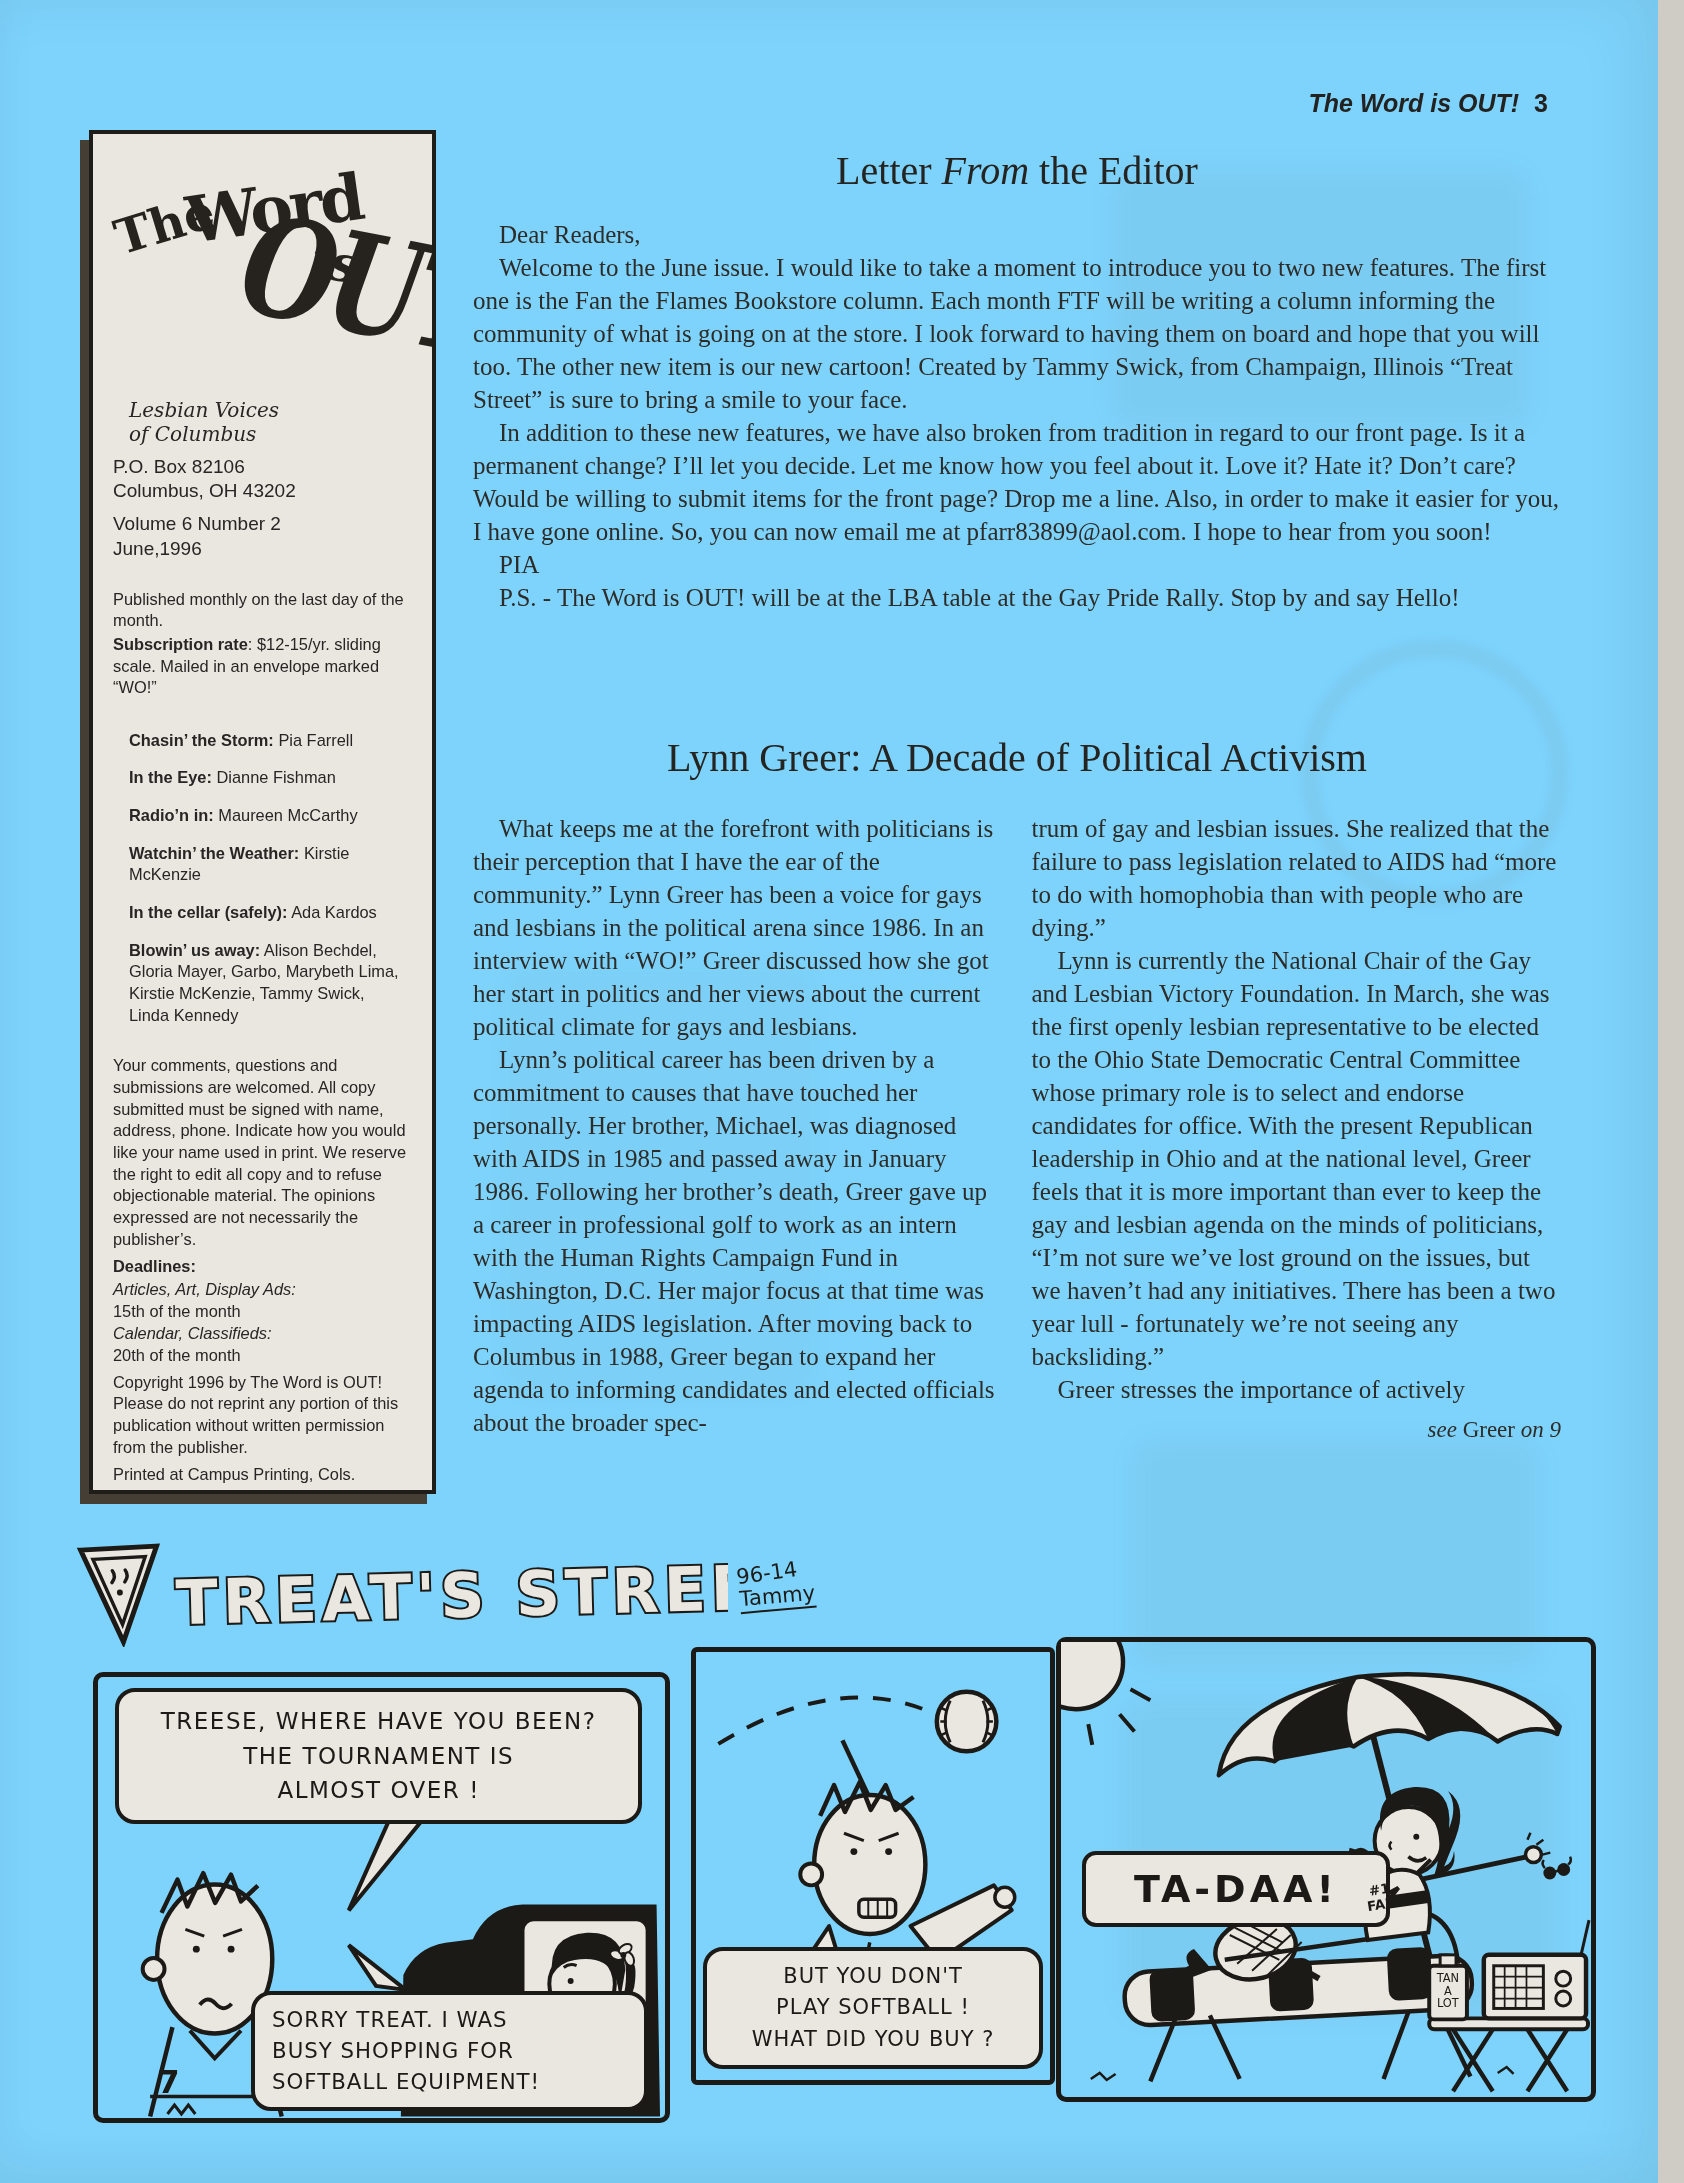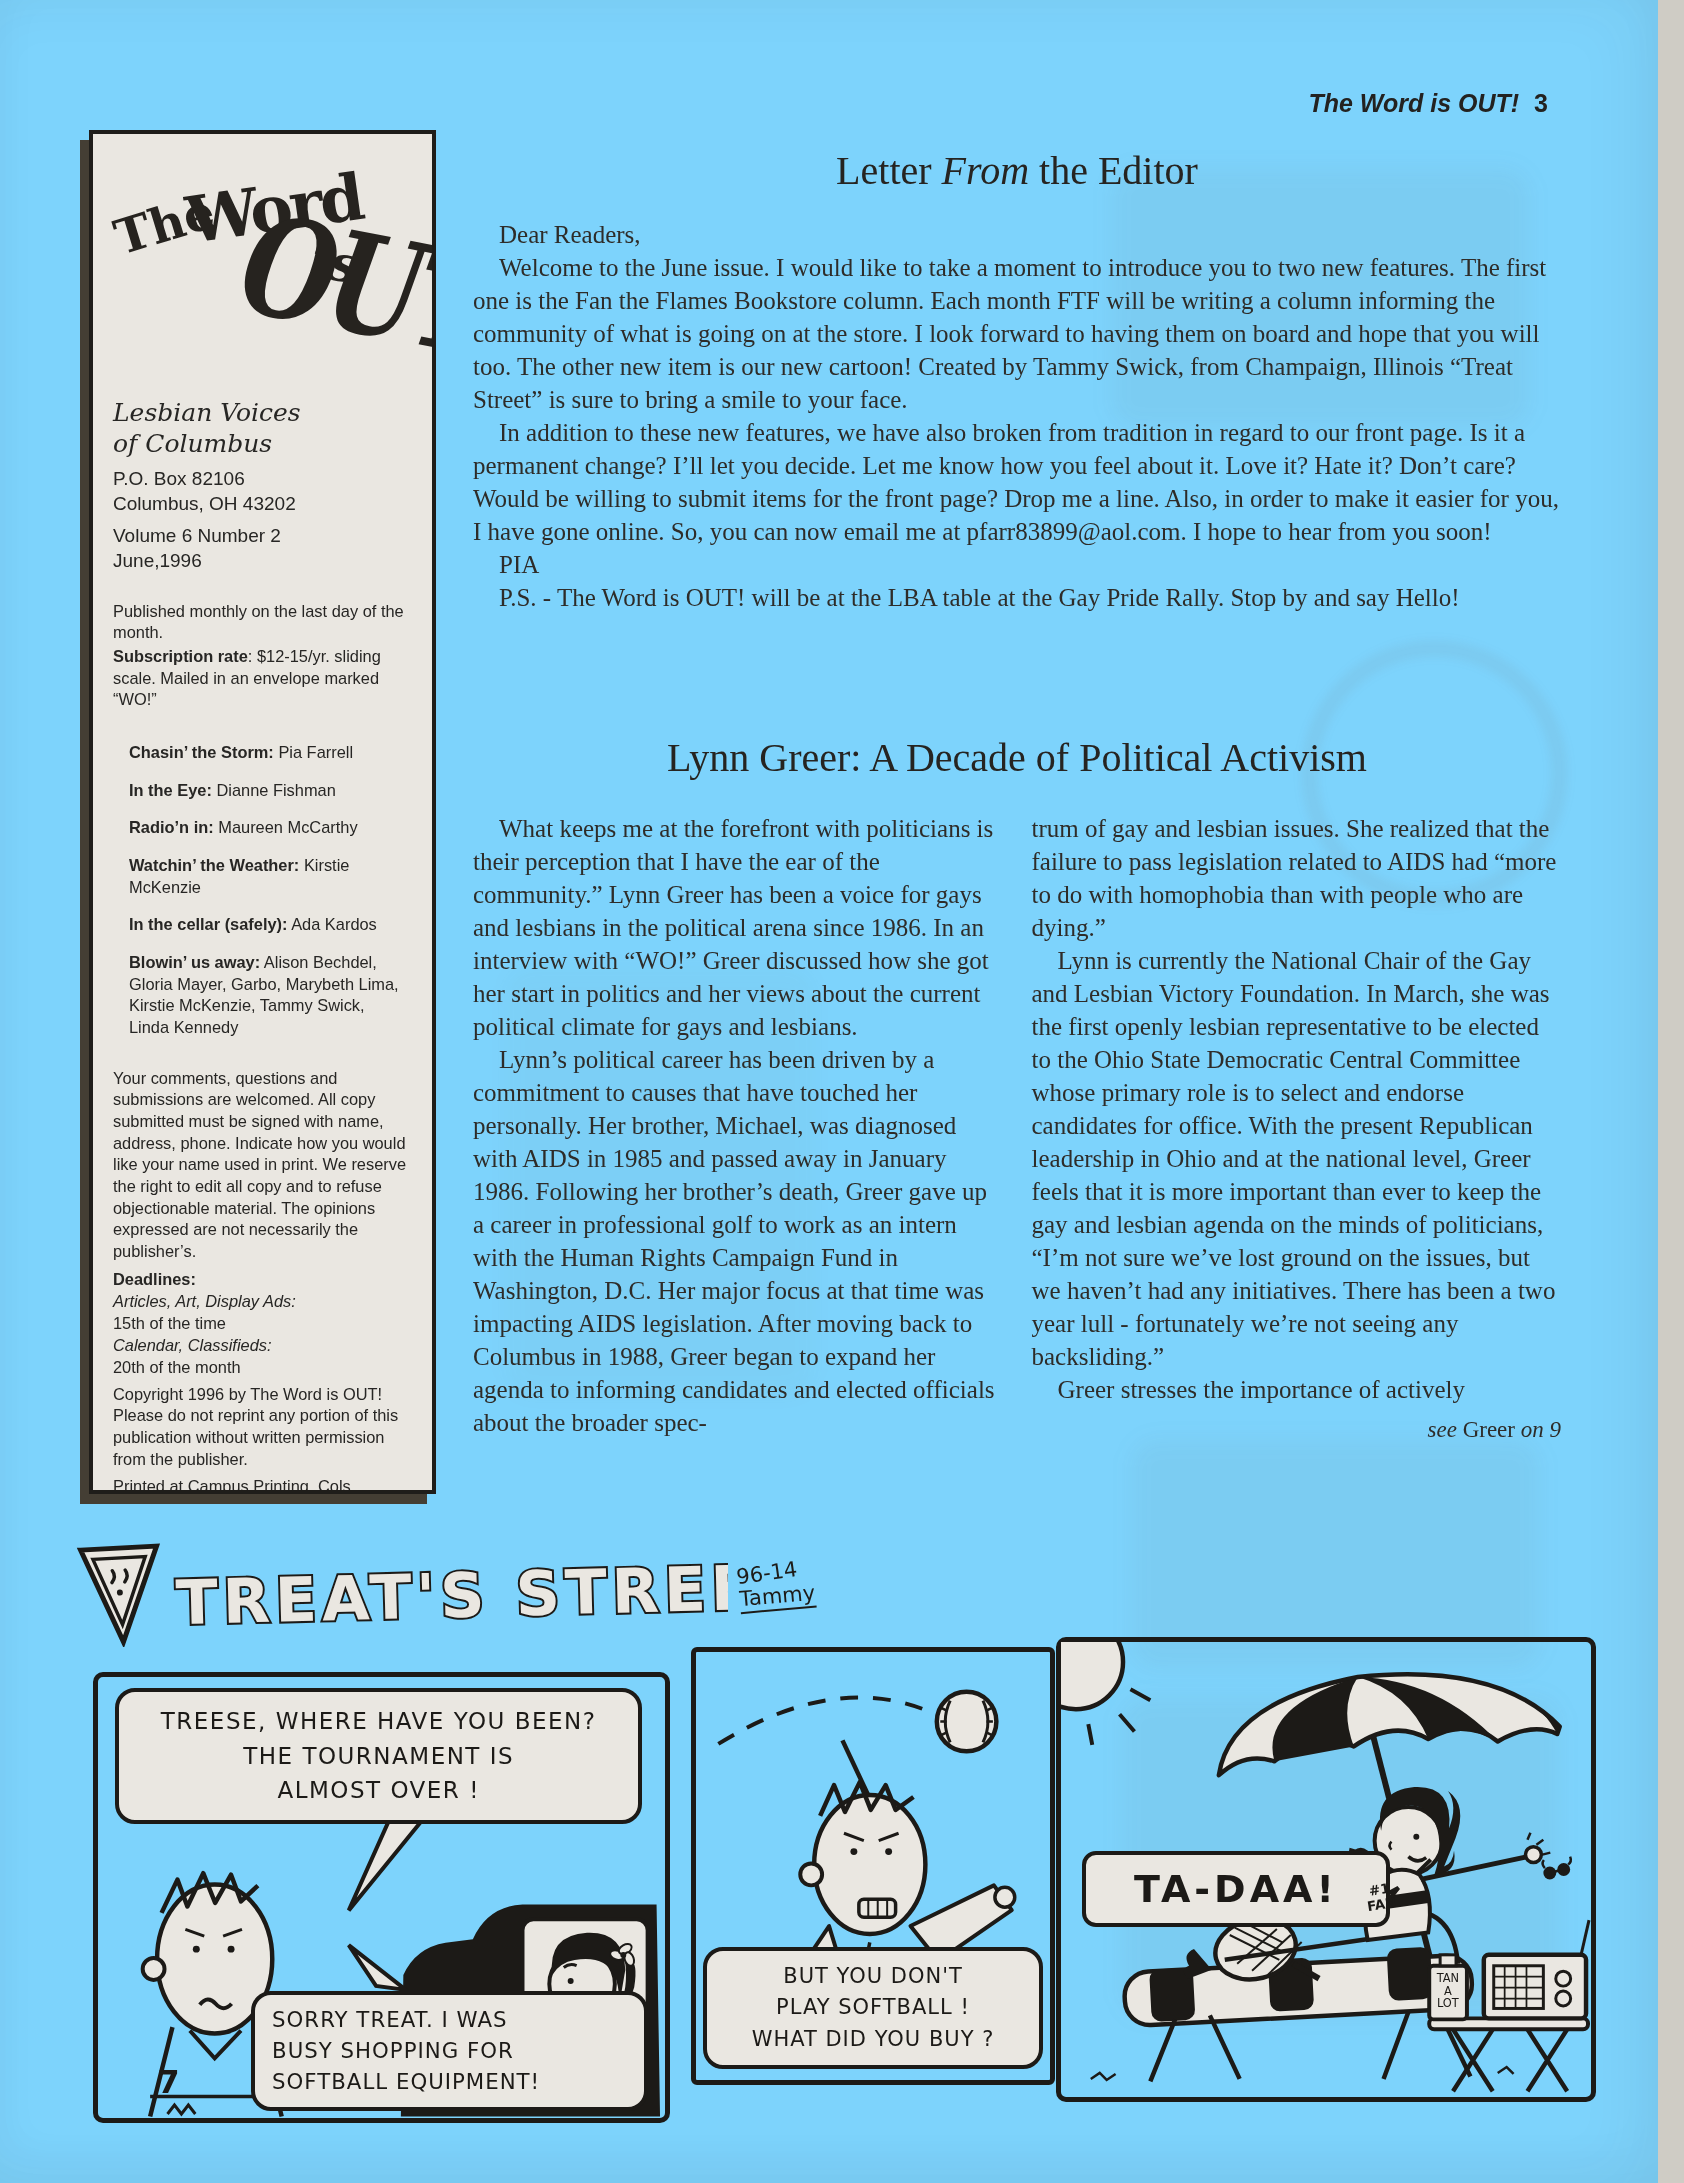--- a/index.html
+++ b/index.html
@@ -17,21 +17,21 @@
   .masthead{position:absolute;left:89px;top:130px;width:347px;height:1364px;box-sizing:border-box;
     background:#eae7e1;border:4.5px solid #1f1d1a;box-shadow:-9px 10px 0 #443e34;
     padding:13px 12px 15px 20px;overflow:hidden;
     font-family:"Liberation Sans",sans-serif;font-size:16.4px;line-height:1.32;color:#272624;}
   .logo{position:relative;height:251px;color:#26231f;font-family:"DejaVu Serif",serif;}
   .lg-the{position:absolute;left:1px;top:46px;font-size:48px;font-weight:bold;transform:rotate(-17deg);}
   .lg-word{position:absolute;left:73px;top:20px;font-size:64px;font-weight:bold;letter-spacing:-3px;transform:rotate(-8deg);}
   .lg-is{position:absolute;left:198px;top:83px;font-size:50px;font-weight:bold;font-style:italic;transform:rotate(9deg);}
   .lg-out{position:absolute;left:149px;top:26px;font-size:107px;font-weight:bold;font-style:italic;letter-spacing:-6px;
     transform:rotate(11deg) scaleY(1.28);transform-origin:left top;}
-  .m-org{font-family:"DejaVu Serif",serif;font-style:italic;font-size:25px;line-height:1.22;margin:0 0 8px;}
+  .m-org{font-family:"DejaVu Serif",serif;font-style:italic;font-size:20px;line-height:1.22;margin:0 16px 8px;}
   .m-addr div,.m-vol div{font-size:19px;line-height:1.3;}
   .m-vol{margin-top:8px;}
   .m-pub{margin:27px 0 0;}
   .m-sub{margin:2px 0 0;}
   .m-sub b{font-weight:bold;}
   .m-staff{margin-top:31px;}
   .m-staff p{margin:16px;}
   .m-staff b{font-weight:bold;}
   .m-welcome{margin:29px 0 0;}
   .m-dl-label{margin:6px 0 0;font-weight:bold;}
@@ -113,21 +113,21 @@
       <p><b>Chasin’ the Storm:</b> <span>Pia Farrell</span></p>
       <p><b>In the Eye:</b> <span>Dianne Fishman</span></p>
       <p><b>Radio’n in:</b> <span>Maureen McCarthy</span></p>
       <p><b>Watchin’ the Weather:</b> <span>Kirstie McKenzie</span></p>
       <p><b>In the cellar (safely):</b> <span>Ada Kardos</span></p>
       <p><b>Blowin’ us away:</b> <span>Alison Bechdel, Gloria Mayer, Garbo, Marybeth Lima, Kirstie McKenzie, Tammy Swick, Linda Kennedy</span></p>
     </div>
     <p class="m-welcome">Your comments, questions and submissions are welcomed. All copy submitted must be signed with name, address, phone. Indicate how you would like your name used in print. We reserve the right to edit all copy and to refuse objectionable material. The opinions expressed are not necessarily the publisher’s.</p>
     <p class="m-dl-label">Deadlines:</p>
     <p class="m-dl-it">Articles, Art, Display Ads:</p>
-    <p class="m-dl-v">15th of the time</p>
+    <p class="m-dl-v">15th of the month</p>
     <p class="m-dl-it">Calendar, Classifieds:</p>
     <p class="m-dl-v">20th of the month</p>
     <p class="m-copy">Copyright 1996 by The Word is OUT! Please do not reprint any portion of this publication without written permission from the publisher.</p>
     <p class="m-printed">Printed at Campus Printing, Cols.</p>
     <p class="m-printed">Printed on recycled paper.</p>
   </aside>
 
   <section class="letter">
     <h1 class="article-title"><span>Letter </span><em>From</em><span> the Editor</span></h1>
     <p class="body-text indent">Dear Readers,</p>

